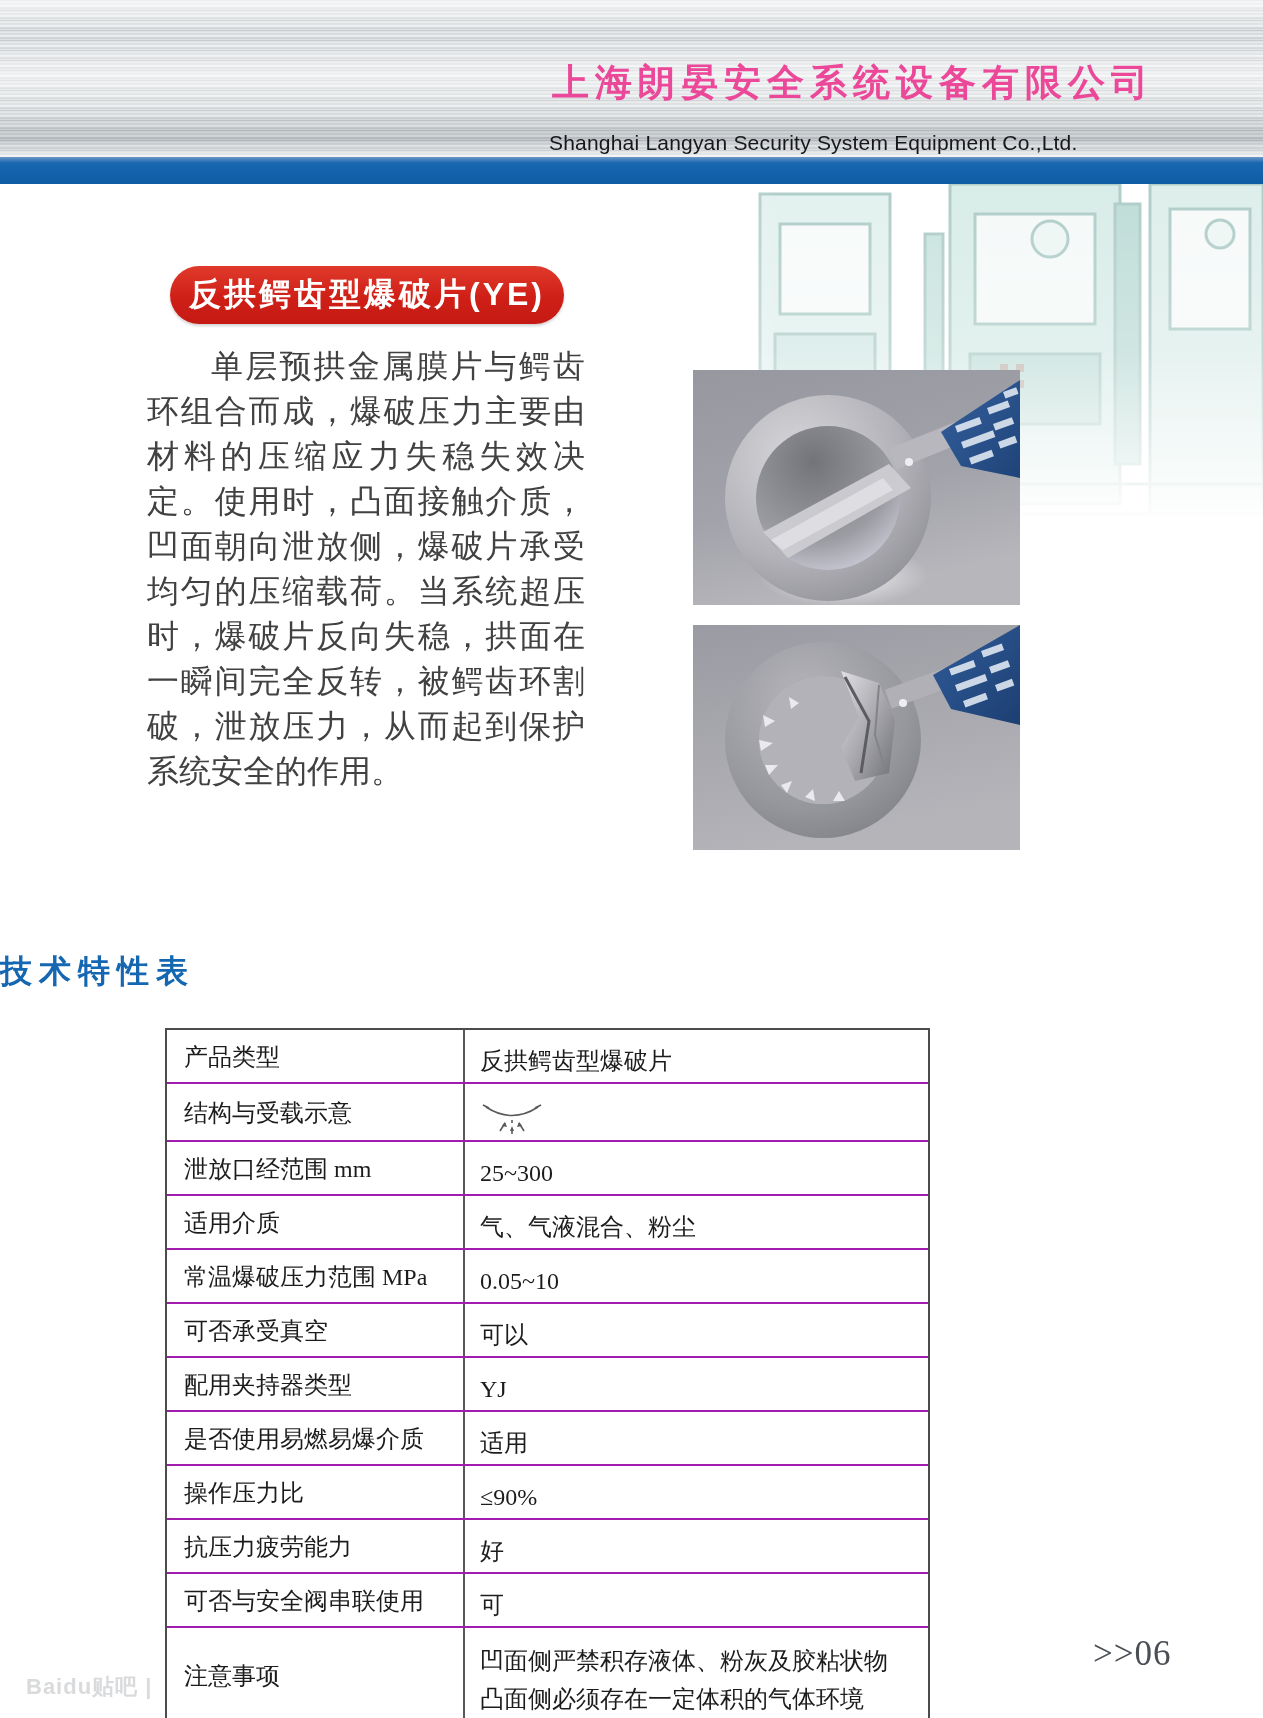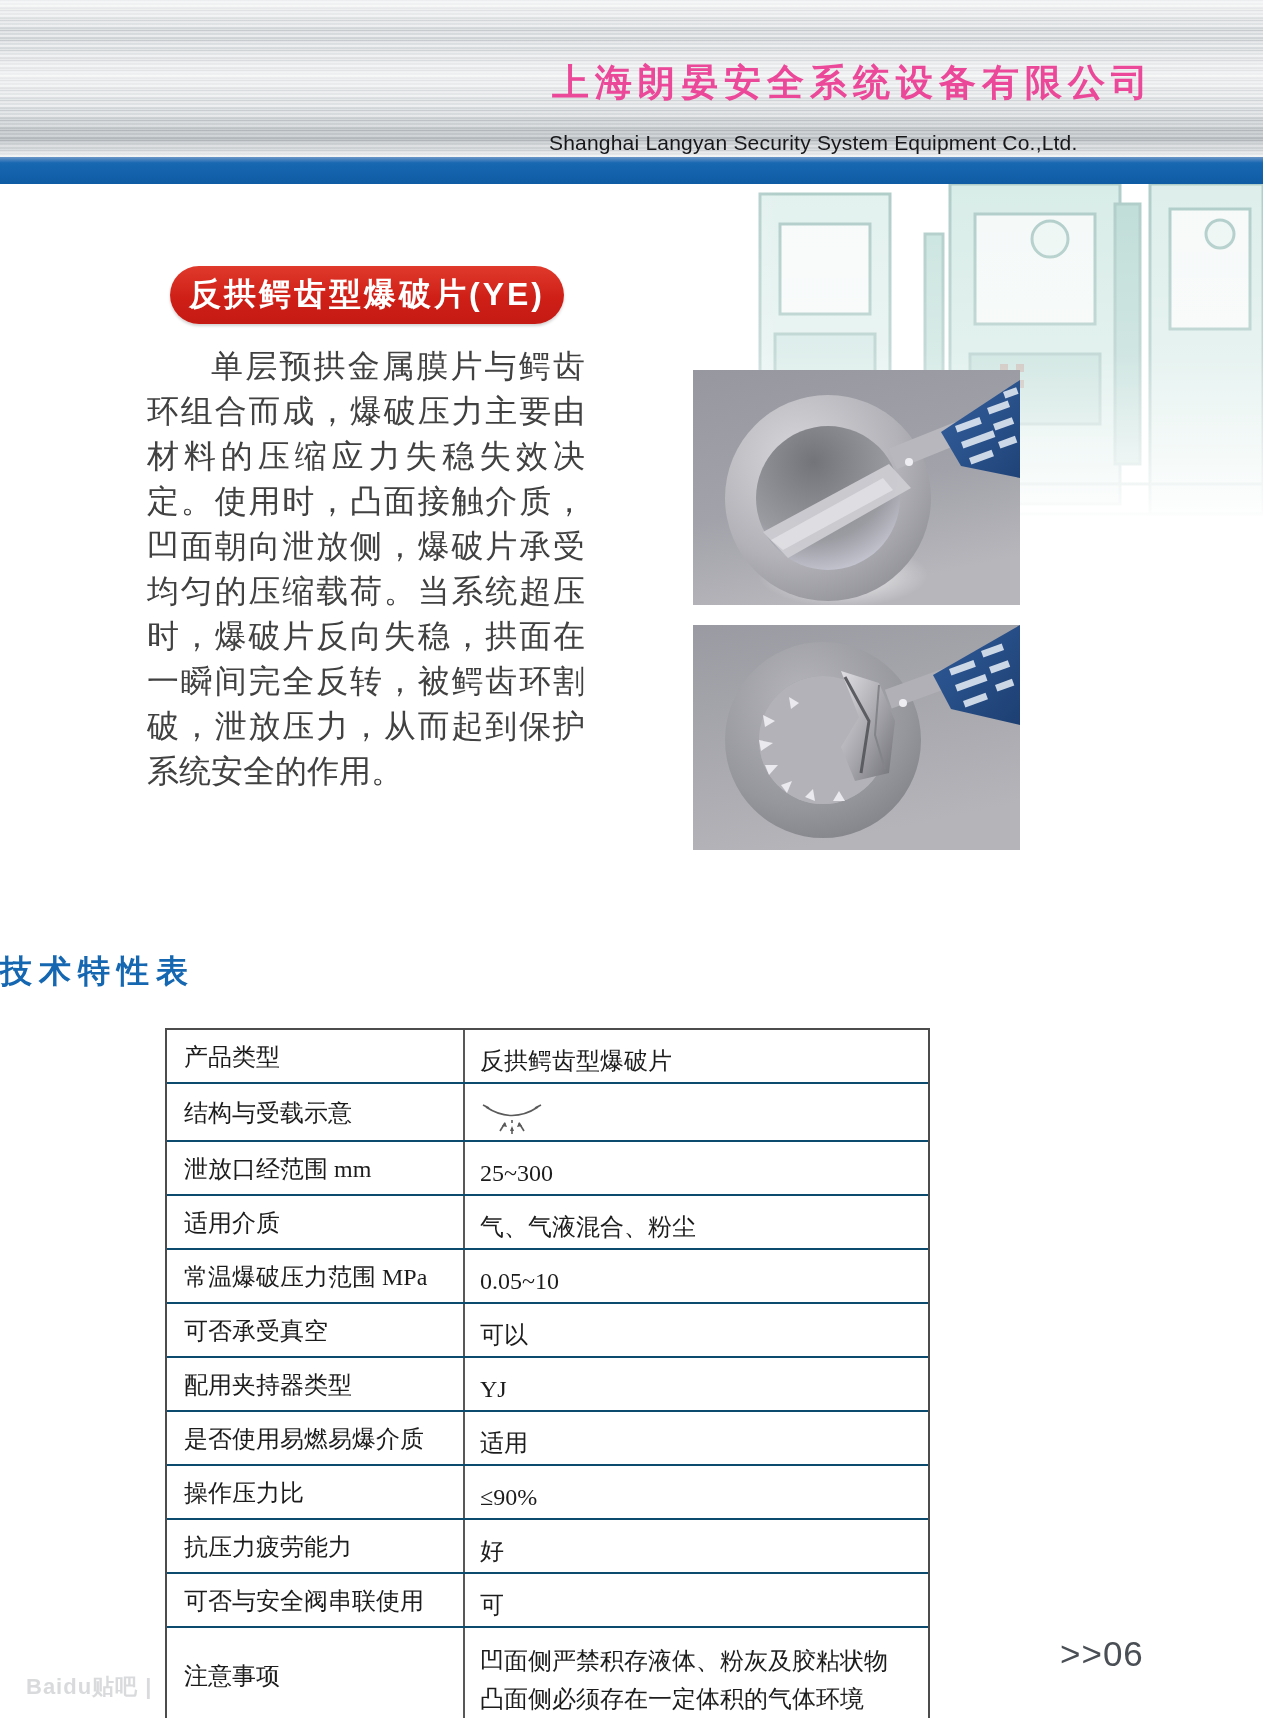--- a/index.html
+++ b/index.html
@@ -69,37 +69,37 @@
   
   .table-title{
     position:absolute;left:0;top:950px;width:1130px;z-index:3;text-align:left;
     font-size:32px;font-weight:bold;color:#1467b0;letter-spacing:7px;
   }
   .spec-table{
     position:absolute;left:165px;top:1028px;width:765px;z-index:3;
     border:2px solid #4c4c4c;box-sizing:border-box;
     font-family:"Liberation Serif",serif;color:#1c1c1c;
   }
-  .spec-row{display:flex;border-bottom:2px solid #0c4a6e;min-height:40px;}
+  .spec-row{display:flex;border-bottom:2px solid #a21caf;min-height:40px;}
   .spec-row:last-child{border-bottom:none;}
   .spec-label{
     width:298px;box-sizing:border-box;border-right:2px solid #585858;
     padding:6px 8px 4px 17px;font-size:24px;display:flex;align-items:center;
   }
   .spec-value{
     flex:1;padding:14px 8px 4px 15px;font-size:24px;
     display:flex;flex-direction:column;justify-content:center;
   }
   .spec-value .vline{line-height:34px;}
   .notes .spec-value .vline{line-height:38px;}
   
   .page-number{
-    position:absolute;left:1060px;top:1634px;z-index:3;
+    position:absolute;left:1093px;top:1634px;z-index:3;
     font-size:35px;color:#4a4f55;letter-spacing:1px;
-    font-family:Liberation Sans, sans-serif;
+    font-family:Liberation Serif, serif;
   }
   .watermark{
     position:absolute;left:26px;top:1672px;z-index:3;
     font-size:22px;font-weight:bold;color:rgba(185,188,192,.55);letter-spacing:1px;
   }
 </style>
 </head>
 <body>
 
 <div class="header-band"></div>

